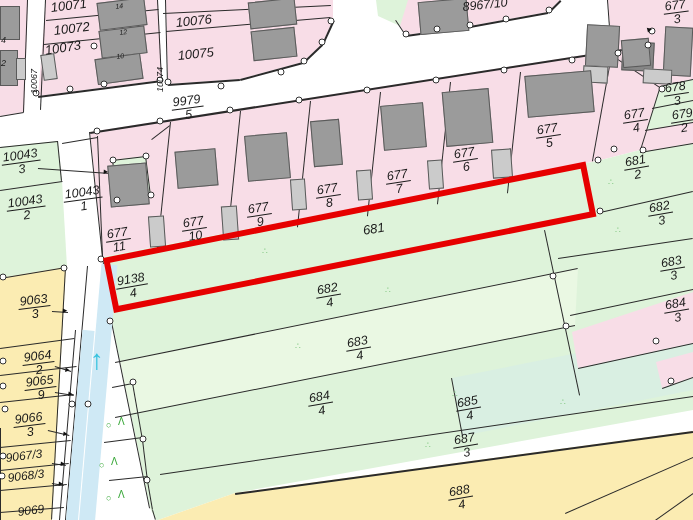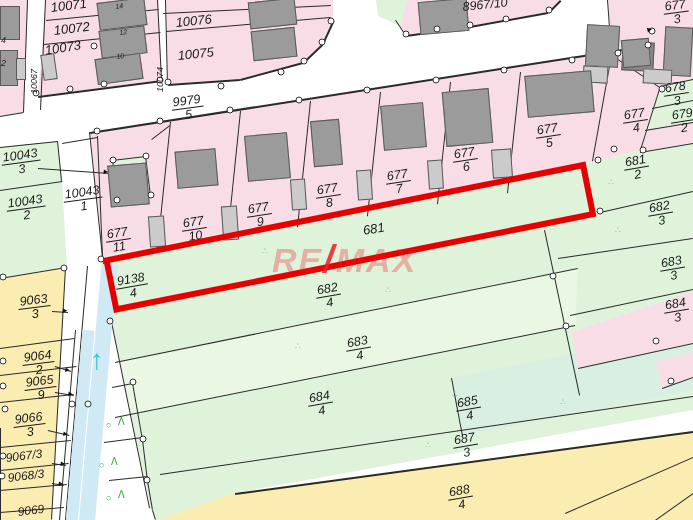--- a/index.html
+++ b/index.html
@@ -244,23 +244,20 @@
       <span class="mark" style="left: 63px; top: 306px; font-size: 9px; color: rgb(17, 17, 17); transform: rotate(2deg); position: absolute;">▸</span>
       <span class="mark" style="left: 66px; top: 365px; font-size: 9px; color: rgb(17, 17, 17); transform: rotate(8deg); position: absolute;">▸</span>
       <span class="mark" style="left: 69px; top: 389px; font-size: 9px; color: rgb(17, 17, 17); transform: rotate(8deg); position: absolute;">▸</span>
       <span class="mark" style="left: 64px; top: 429px; font-size: 9px; color: rgb(17, 17, 17); transform: rotate(8deg); position: absolute;">▸</span>
       <span class="mark" style="left: 61px; top: 459px; font-size: 9px; color: rgb(17, 17, 17); transform: rotate(5deg); position: absolute;">▸</span>
       <span class="mark" style="left: 59px; top: 479px; font-size: 9px; color: rgb(17, 17, 17); transform: rotate(5deg); position: absolute;">▸</span>
       <span class="mark" style="left: 90px; top: 346px; font-size: 28px; color: rgb(53, 194, 222); transform: rotate(0deg); position: absolute;">↑</span>
       <span class="mark" style="left: 645px; top: 27px; font-size: 8px; color: rgb(17, 17, 17); transform: rotate(-15deg); position: absolute;">►</span>
     </div>
   <div id="highlight"></div>
-  <div id="watermark">
-    <span class="wm-light">RE</span><span class="wm-slash">/</span><span class="wm-light">MAX</span>
-  </div>
   <div id="label-layer">
       <div class="lbl" style="left: 50px; top: 1px; font-size: 13px; transform: rotate(-7deg);">10071</div>
       <div class="lbl" style="left: 53px; top: 24px; font-size: 13px; transform: rotate(-7deg);">10072</div>
       <div class="lbl" style="left: 44px; top: 44px; font-size: 13px; transform: rotate(-9deg);">10073</div>
       <div class="lbl" style="left: 175px; top: 16px; font-size: 13px; transform: rotate(-6deg);">10076</div>
       <div class="lbl" style="left: 177px; top: 49px; font-size: 13px; transform: rotate(-6deg);">10075</div>
       <div class="lbl" style="left: 115px; top: 3px; font-size: 7px; transform: rotate(-7deg);">14</div>
       <div class="lbl" style="left: 119px; top: 29px; font-size: 7px; transform: rotate(-7deg);">12</div>
       <div class="lbl" style="left: 116px; top: 53px; font-size: 7px; transform: rotate(-7deg);">10</div>
       <div class="lbl" style="left: 1px; top: 36px; font-size: 9px;">4</div>

